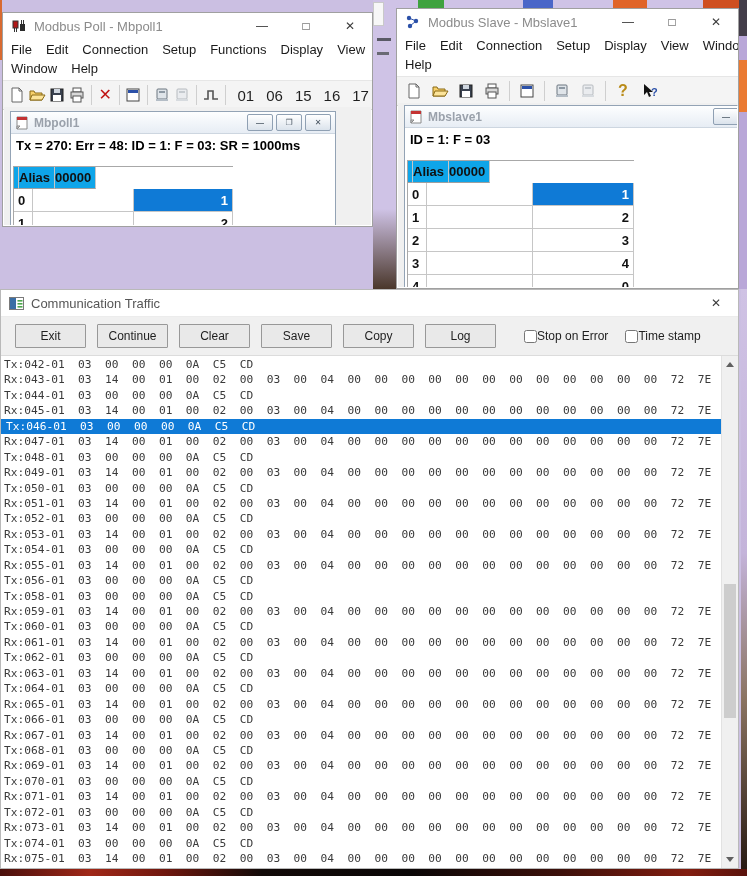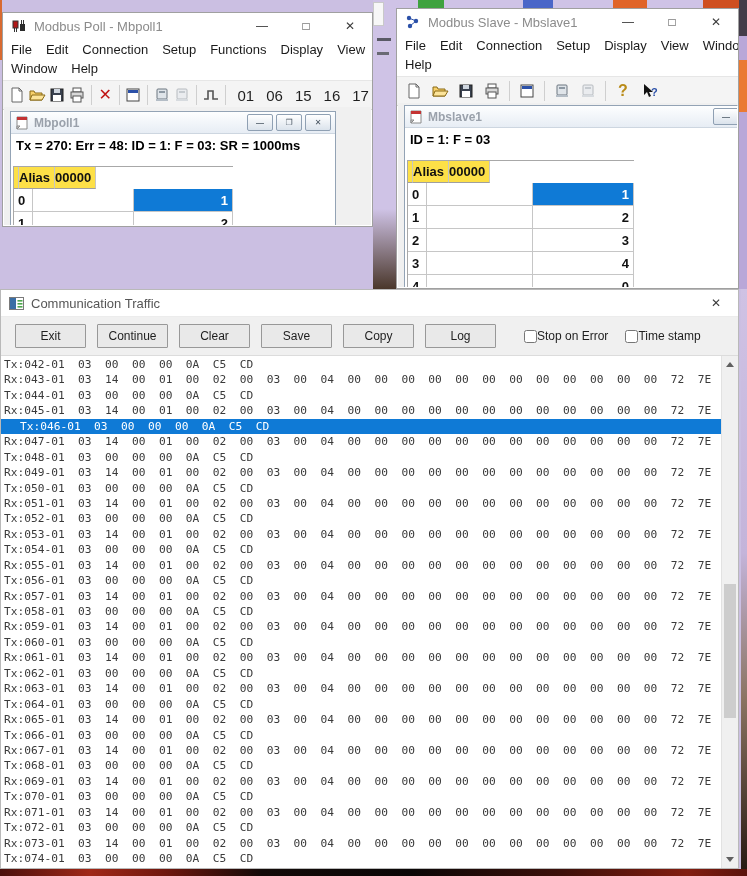--- a/index.html
+++ b/index.html
@@ -31,42 +31,42 @@
   .ctitle .cic{margin-right:5px;display:flex;}
   .ctext{font-size:12px;color:#9aa1ab;flex:1;white-space:nowrap;}
   .cbtn{width:24px;height:15px;border:1px solid #8fa0b3;border-radius:2px;background:linear-gradient(#ffffff,#dbe3ec);
         display:flex;align-items:center;justify-content:center;font-size:8px;color:#44525f;margin-left:3px;}
   .status{font-size:13px;color:#000;padding:4px 4px 0 5px;height:30px;box-sizing:border-box;}
   
   .ggrid{position:absolute;left:2px;border-left:1px solid #a8a8a8;border-top:1px solid #a8a8a8;background:#fff;}
   .ghead,.grow{display:flex;}
   .gc{border-right:1px solid #c6c6c6;border-bottom:1px solid #c6c6c6;height:21px;font-size:13px;color:#111;
       display:flex;align-items:center;box-sizing:content-box;}
-  .ghead .gc{background:#fde047;border-bottom:1px solid #9f9f9f;justify-content:flex-end;padding-right:4px;}
+  .ghead .gc{background:#0ea5e9;border-bottom:1px solid #9f9f9f;justify-content:flex-end;padding-right:4px;}
   .grow .gc{background:#fff;height:22px;}
   .c1{justify-content:flex-start !important;padding-left:4px;padding-right:0 !important;}
   .c2,.c3{justify-content:flex-end;padding-right:4px;}
   .grid-l .c1{width:14px;} .grid-l .c2{width:96px;} .grid-l .c3{width:94px;}
   .grid-r .c1{width:14px;} .grid-r .c2{width:101px;} .grid-r .c3{width:96px;}
   .grow.sel .c3{background:#0f7ad6;color:#fff;}
   
   #win-traffic{left:0;top:289px;width:739px;height:580px;border:1px solid #b9b9b9;}
   .t-titlebar{height:26px;display:flex;align-items:center;background:#fff;border-bottom:1px solid #ececec;}
   .t-title{font-size:13px;color:#565656;flex:1;}
   .t-btnbar{position:absolute;top:27px;left:0;right:0;height:39px;background:#f0f0f0;border-bottom:1px solid #dcdcdc;
             display:flex;align-items:center;padding-left:14px;gap:11px;box-sizing:border-box;}
   .tbtn{width:69px;height:22px;background:#e9e9e9;border:1px solid #989898;font-size:12px;color:#1e1e1e;
         display:flex;align-items:center;justify-content:center;border-radius:1px;text-align:center;}
   .chk{display:flex;align-items:center;font-size:12px;color:#1e1e1e;margin-left:5px;white-space:nowrap;}
   .chk input{width:13px;height:13px;margin:0;}
   .t-log{position:absolute;top:66px;left:0;right:17px;bottom:0;background:#fff;overflow:hidden;
          font-family:"DejaVu Sans Mono","Liberation Mono",monospace;font-size:11.2px;line-height:15.45px;
          color:#3a3a3a;padding:1px 0 0 3px;}
   .line{white-space:pre;height:15.45px;}
-  .line.hl{background:#0f7ad6;color:#fff;margin-left:-3px;padding-left:19px;width:736px;box-sizing:border-box;}
+  .line.hl{background:#0f7ad6;color:#fff;margin-left:-3px;padding-left:5px;width:736px;box-sizing:border-box;}
   .t-scroll{position:absolute;top:66px;right:0;width:17px;bottom:0;background:#f0f0f0;border-left:1px solid #e2e2e2;box-sizing:border-box;}
   .sarr{width:0;height:0;margin:6px auto;border-left:4px solid transparent;border-right:4px solid transparent;}
   .sarr.up{border-bottom:5px solid #606060;}
   .sarr.down{border-top:5px solid #606060;position:absolute;bottom:6px;left:4px;margin:0;}
   .sthumb{position:absolute;left:2px;right:2px;top:228px;height:134px;background:#cdcdcd;}
   
   .acc{position:absolute;}
 </style>
 </head>
 <body>
@@ -442,21 +442,20 @@
         <div class="line">Rx:047-01  03  14  00  01  00  02  00  03  00  04  00  00  00  00  00  00  00  00  00  00  00  00  72  7E</div>
         <div class="line">Tx:048-01  03  00  00  00  0A  C5  CD</div>
         <div class="line">Rx:049-01  03  14  00  01  00  02  00  03  00  04  00  00  00  00  00  00  00  00  00  00  00  00  72  7E</div>
         <div class="line">Tx:050-01  03  00  00  00  0A  C5  CD</div>
         <div class="line">Rx:051-01  03  14  00  01  00  02  00  03  00  04  00  00  00  00  00  00  00  00  00  00  00  00  72  7E</div>
         <div class="line">Tx:052-01  03  00  00  00  0A  C5  CD</div>
         <div class="line">Rx:053-01  03  14  00  01  00  02  00  03  00  04  00  00  00  00  00  00  00  00  00  00  00  00  72  7E</div>
         <div class="line">Tx:054-01  03  00  00  00  0A  C5  CD</div>
         <div class="line">Rx:055-01  03  14  00  01  00  02  00  03  00  04  00  00  00  00  00  00  00  00  00  00  00  00  72  7E</div>
         <div class="line">Tx:056-01  03  00  00  00  0A  C5  CD</div>
-        <div class="line">Rx:057-01  03  14  00  01  00  02  00  03  00  04  00  00  00  00  00  00  00  00  00  00  00  00  72  7E</div>
         <div class="line">Tx:058-01  03  00  00  00  0A  C5  CD</div>
         <div class="line">Rx:059-01  03  14  00  01  00  02  00  03  00  04  00  00  00  00  00  00  00  00  00  00  00  00  72  7E</div>
         <div class="line">Tx:060-01  03  00  00  00  0A  C5  CD</div>
         <div class="line">Rx:061-01  03  14  00  01  00  02  00  03  00  04  00  00  00  00  00  00  00  00  00  00  00  00  72  7E</div>
         <div class="line">Tx:062-01  03  00  00  00  0A  C5  CD</div>
         <div class="line">Rx:063-01  03  14  00  01  00  02  00  03  00  04  00  00  00  00  00  00  00  00  00  00  00  00  72  7E</div>
         <div class="line">Tx:064-01  03  00  00  00  0A  C5  CD</div>
         <div class="line">Rx:065-01  03  14  00  01  00  02  00  03  00  04  00  00  00  00  00  00  00  00  00  00  00  00  72  7E</div>
         <div class="line">Tx:066-01  03  00  00  00  0A  C5  CD</div>
         <div class="line">Rx:067-01  03  14  00  01  00  02  00  03  00  04  00  00  00  00  00  00  00  00  00  00  00  00  72  7E</div>

